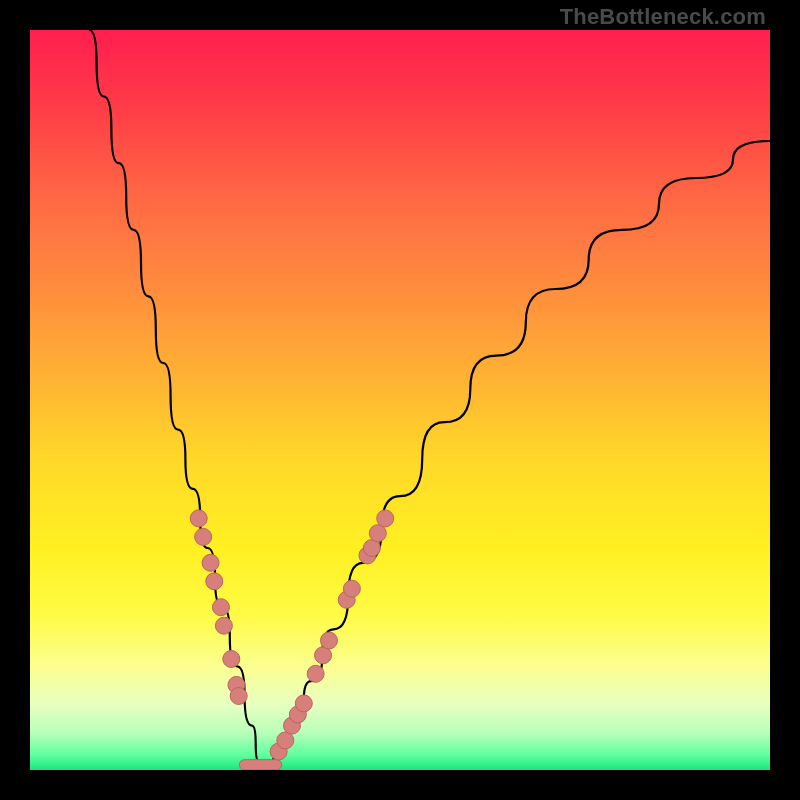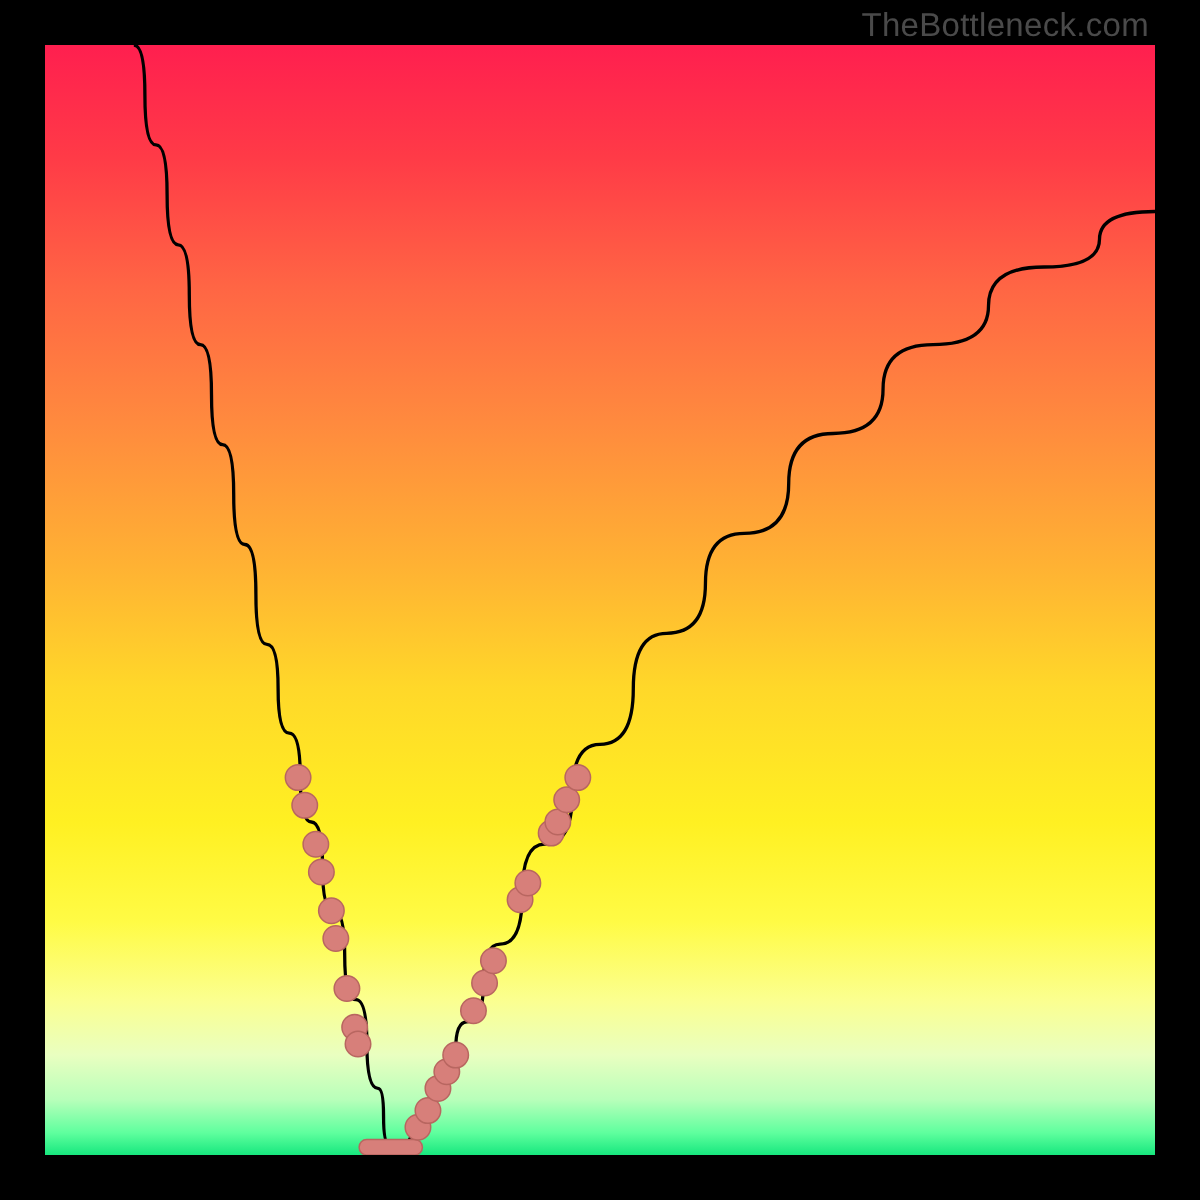--- a/index.html
+++ b/index.html
@@ -43,21 +43,21 @@
       #17e77e 100%
     );
     overflow: hidden;
   }
   .watermark {
     position: absolute;
     top: 4px;
     right: 34px;
     color: #4a4a4a;
     font-size: 22px;
-    font-weight: 400;
+    font-weight: 700;
     letter-spacing: 0.2px;
     pointer-events: none;
     user-select: none;
   }
   svg.curve {
     position: absolute;
     left: 0;
     top: 0;
     width: 740px;
     height: 740px;

